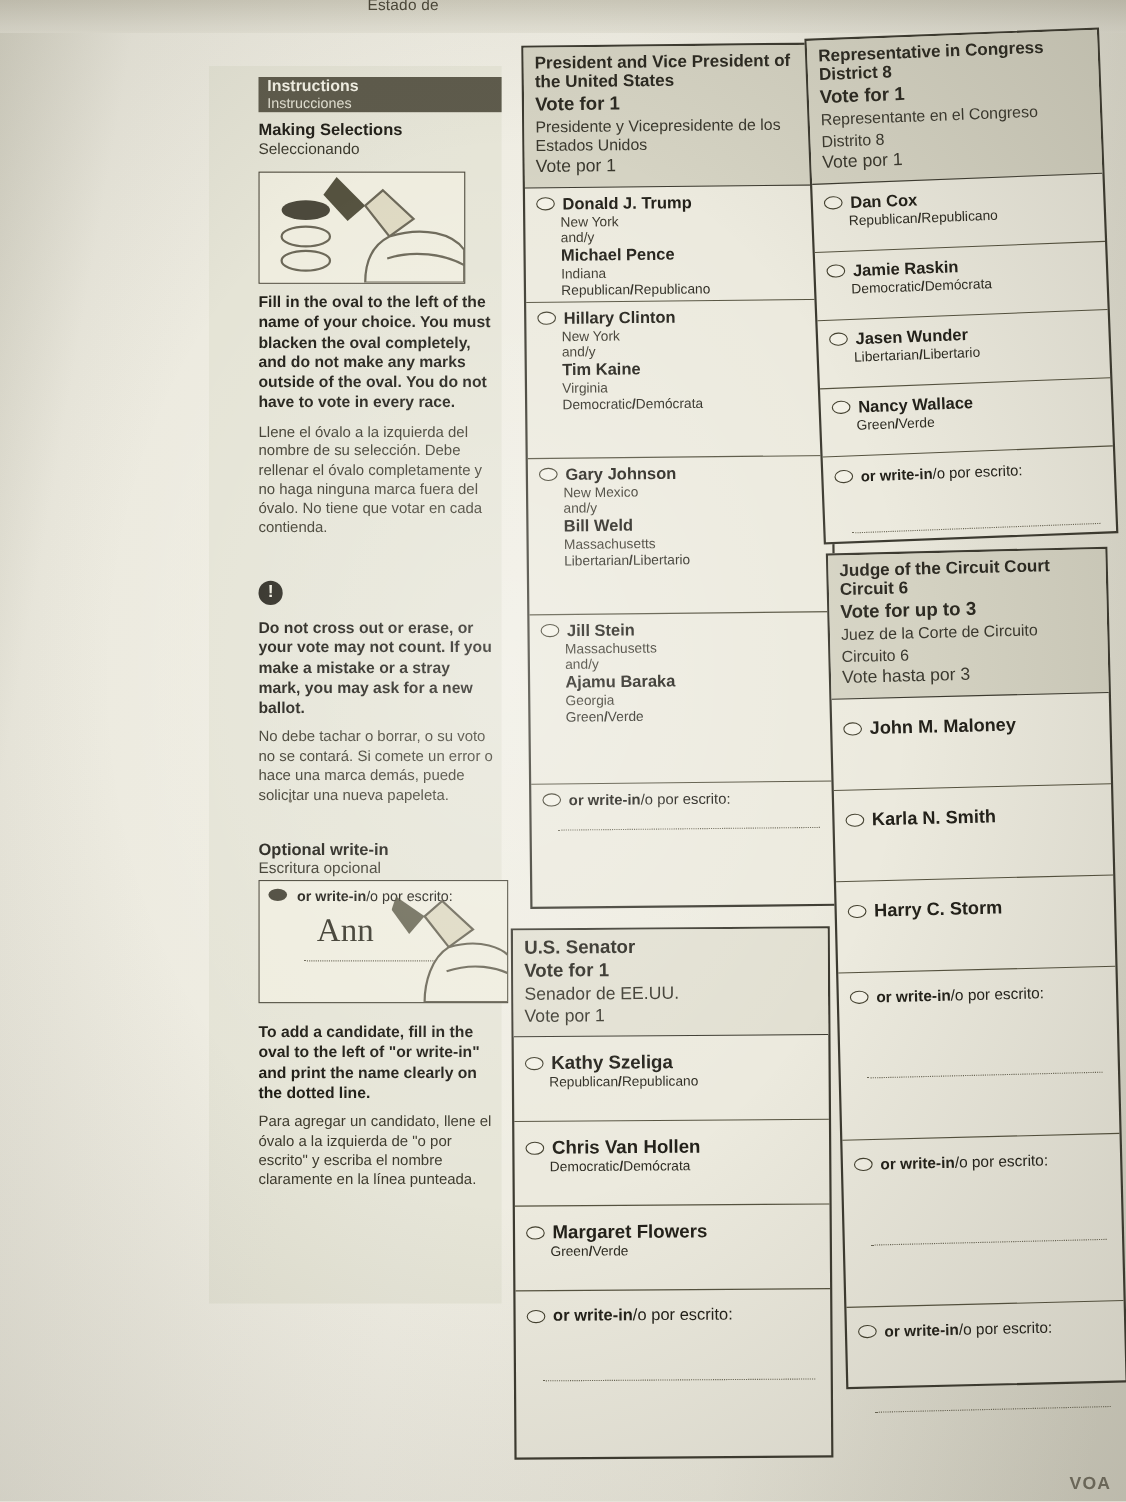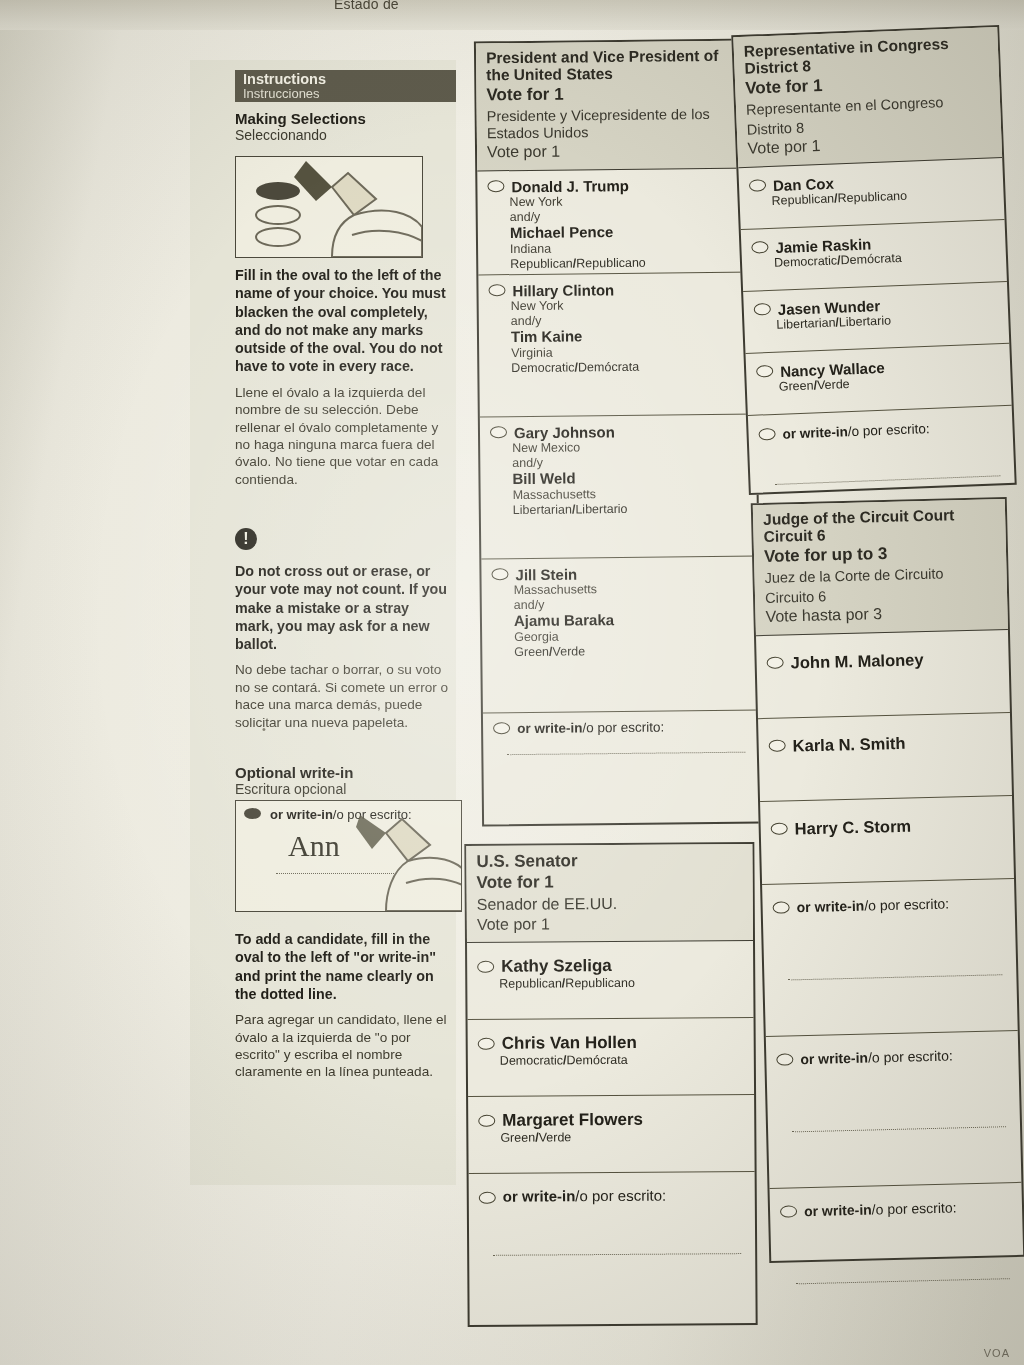--- a/index.html
+++ b/index.html
@@ -27,21 +27,21 @@
   }
   .topstrip{
     position:absolute;left:0;top:0;width:1024px;height:26px;
     background:linear-gradient(180deg,#cfccbd 0%, #e3e1d5 100%);
   }
   .estado{
     position:absolute;left:334px;top:-4px;font-size:14px;color:#4a4638;
     font-family:"Liberation Sans",sans-serif; letter-spacing:.2px;
   }
   .voa{
-    position:absolute;right:14px;bottom:6px;font-size:11px;color:#6a6658;font-weight:normal;letter-spacing:1px;
+    position:absolute;right:14px;bottom:6px;font-size:16px;color:#6a6658;font-weight:bold;letter-spacing:1px;
   }
 
   
   .col{position:absolute;}
   .box{
     border:2px solid #3c3a30;
     background:#eceade;
     box-sizing:border-box;
   }
   .hdr{

